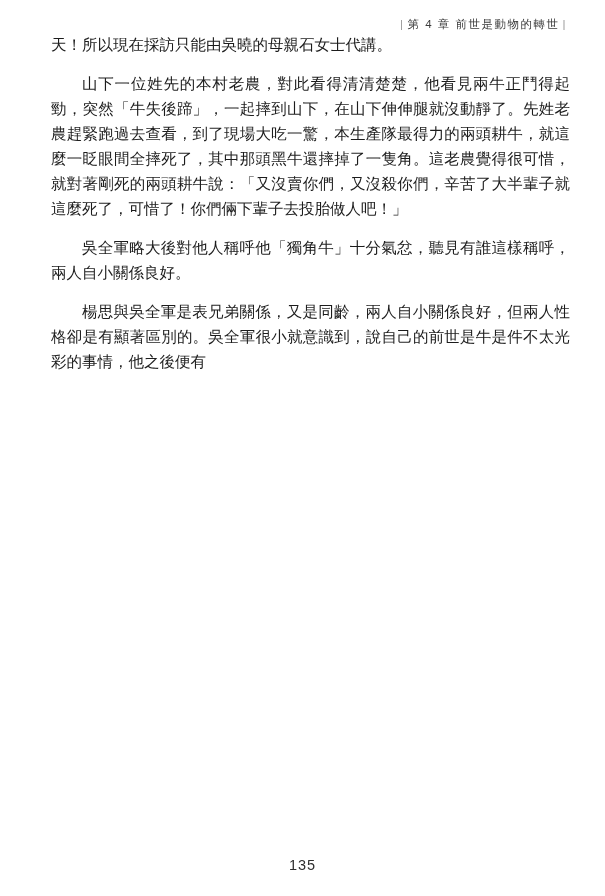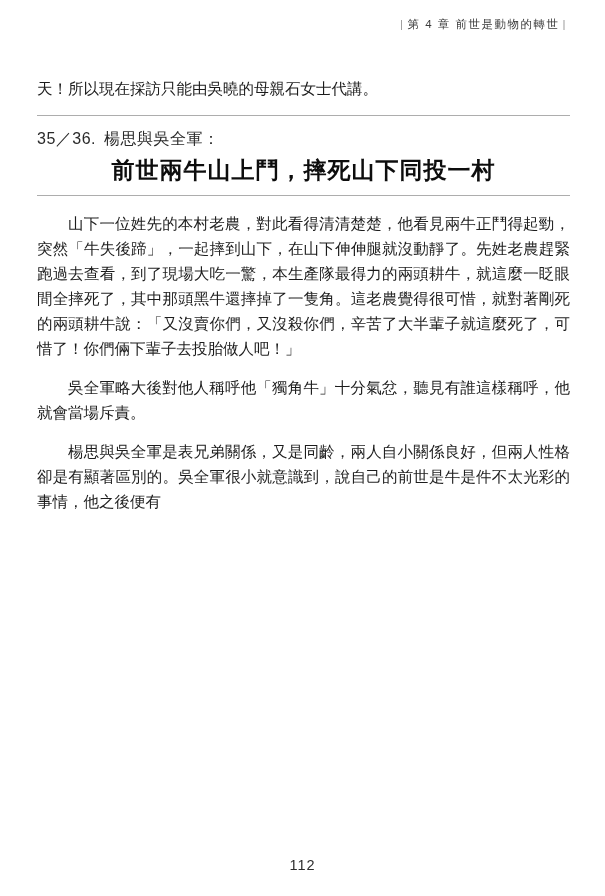--- a/index.html
+++ b/index.html
@@ -6,21 +6,21 @@
     margin: 0;
     padding: 0;
     background: #ffffff;
   }
   .page {
     position: relative;
     width: 605px;
     height: 896px;
     box-sizing: border-box;
     background: #ffffff;
-    padding: 16px 35px 0 37px;
+    padding: 16px 35px 0 51px;
     font-family: "Liberation Serif", serif;
     color: #1c1c1c;
     overflow: hidden;
   }
   .running-header {
     text-align: right;
     font-family: "Liberation Sans", sans-serif;
     font-size: 11.5px;
     color: #3c3c3c;
     letter-spacing: 1.5px;
@@ -32,21 +32,21 @@
     margin: 0 3px;
   }
   p.body {
     font-size: 15.5px;
     line-height: 25px;
     text-align: justify;
     margin: 0 0 14px 0;
     text-indent: 2em;
   }
   p.no-indent { text-indent: 0; }
-  p.first { margin-top: 44px; }
+  p.first { }
   .section-head {
     border-top: 1px solid #adadad;
     border-bottom: 1px solid #adadad;
     margin: 12px 0 15px 0;
     padding: 12px 0 9px 0;
     font-family: "Liberation Sans", sans-serif;
   }
   .section-label {
     font-size: 16px;
     color: #2a2a2a;
@@ -85,36 +85,30 @@
 
   <header class="running-header">
     <span class="hdr-bar">|</span><span class="hdr-text">第 4 章 前世是動物的轉世</span><span class="hdr-bar">|</span>
   </header>
 
   <main>
 
     <p class="body first no-indent">天！所以現在採訪只能由吳曉的母親石女士代講。</p>
 
 
-    <div class="section-head">
-      <div class="section-label">
-        <span class="case-num">35／36.</span><span class="case-subjects">楊思與吳全軍：</span>
-      </div>
-      <h1 class="section-title">前世兩牛山上鬥，摔死山下同投一村</h1>
-    </div>
 
 
     <p class="body">山下一位姓先的本村老農，對此看得清清楚楚，他看見兩牛正鬥得起勁，突然「牛失後蹄」，一起摔到山下，在山下伸伸腿就沒動靜了。先姓老農趕緊跑過去查看，到了現場大吃一驚，本生產隊最得力的兩頭耕牛，就這麼一眨眼間全摔死了，其中那頭黑牛還摔掉了一隻角。這老農覺得很可惜，就對著剛死的兩頭耕牛說：「又沒賣你們，又沒殺你們，辛苦了大半輩子就這麼死了，可惜了！你們倆下輩子去投胎做人吧！」</p>
 
 
 
 
-    <p class="body">吳全軍略大後對他人稱呼他「獨角牛」十分氣忿，聽見有誰這樣稱呼，他就會當場斥責。</p>
+    <p class="body">吳全軍略大後對他人稱呼他「獨角牛」十分氣忿，聽見有誰這樣稱呼，兩人自小關係良好。</p>
 
     <p class="body">楊思與吳全軍是表兄弟關係，又是同齡，兩人自小關係良好，但兩人性格卻是有顯著區別的。吳全軍很小就意識到，說自己的前世是牛是件不太光彩的事情，他之後便有</p>
 
   </main>
 
   <footer class="page-footer">
-    <span class="page-number">112</span>
+    <span class="page-number">135</span>
   </footer>
 
 </div>
 
 </body></html>

